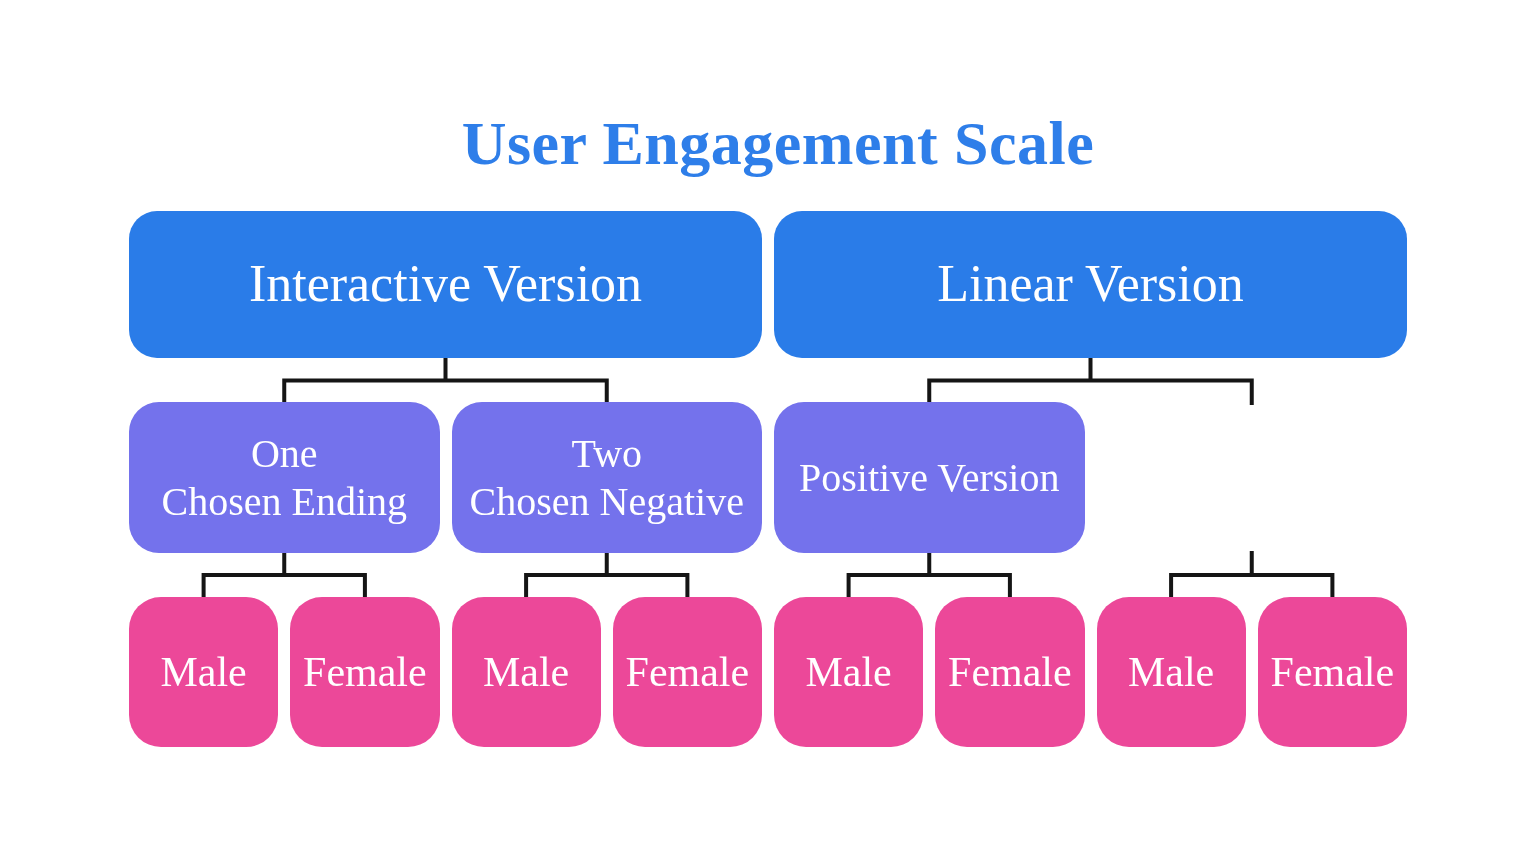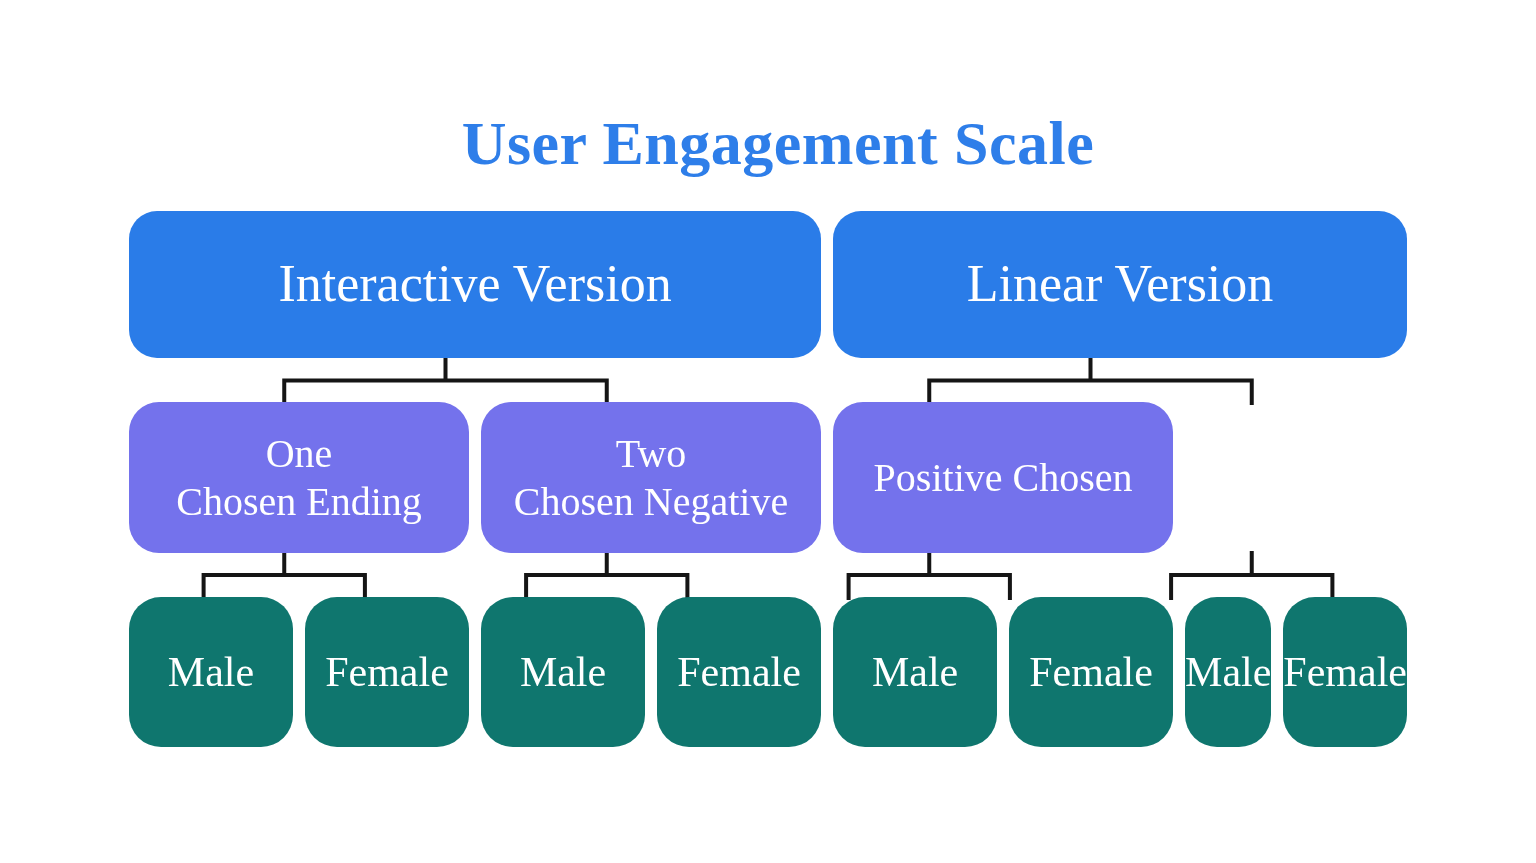--- a/index.html
+++ b/index.html
@@ -34,38 +34,38 @@
     fill: none;
     stroke: #151515;
     stroke-width: 4;
   }
   .grid {
     position: absolute;
     left: 129px;
     top: 211px;
     width: 1278px;
     display: grid;
-    grid-template-columns: repeat(6, 1fr);
+    grid-template-columns: repeat(8, 1fr);
     grid-template-rows: 147px 44px 151px 44px 150px;
     column-gap: 12px;
     font-family: Liberation Serif, serif;
   }
   .node {
     display: flex;
     align-items: center;
     justify-content: center;
     text-align: center;
     color: #ffffff;
     white-space: pre-line;
     border-radius: 30px;
     line-height: 1.2;
   }
   .lvl1 { grid-row: 1; background: #2a7ce8; font-size: 52px; border-radius: 28px; }
   .lvl2 { grid-row: 3; background: #7472ec; font-size: 40px; }
-  .lvl3 { grid-row: 5; background: #0f766e; font-size: 42px; border-radius: 32px; }
+  .lvl3 { grid-row: 5; background: #ec4899; font-size: 42px; border-radius: 32px; }
   .span4a { grid-column: 1 / span 4; }
   .span4b { grid-column: 5 / span 4; }
   .span2a { grid-column: 1 / span 2; }
   .span2b { grid-column: 3 / span 2; }
   .span2c { grid-column: 5 / span 2; }
   .span2d { grid-column: 7 / span 2; }
 </style>
 </head>
 <body>
 
@@ -84,21 +84,21 @@
 
   <div class="grid">
 
     <div class="node lvl1 span4a">Interactive Version</div>
     <div class="node lvl1 span4b">Linear Version</div>
 
     <div class="node lvl2 span2a">One
 Chosen Ending</div>
     <div class="node lvl2 span2b">Two
 Chosen Negative</div>
-    <div class="node lvl2 span2c">Positive Chosen</div>
+    <div class="node lvl2 span2c">Positive Version</div>
 
     <div class="node lvl3">Male</div>
     <div class="node lvl3">Female</div>
     <div class="node lvl3">Male</div>
     <div class="node lvl3">Female</div>
     <div class="node lvl3">Male</div>
     <div class="node lvl3">Female</div>
     <div class="node lvl3">Male</div>
     <div class="node lvl3">Female</div>
   </div>

